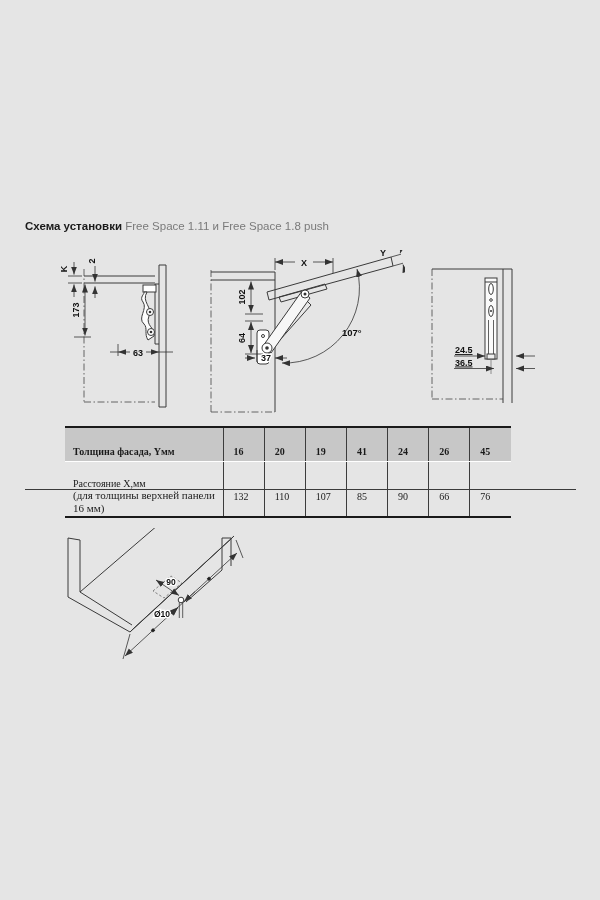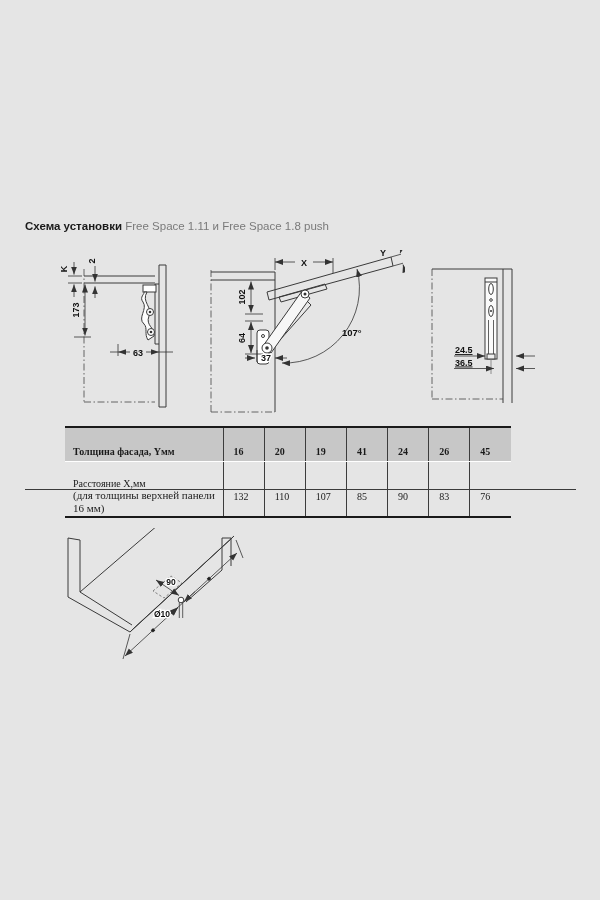--- a/index.html
+++ b/index.html
@@ -197,21 +197,21 @@
     <tr>
       <td class="lbl">
         <span>Расстояние X,мм</span>
         <span class="note">(для толщины верхней панели 16 мм)</span>
       </td>
       <td>132</td>
       <td>110</td>
       <td>107</td>
       <td>85</td>
       <td>90</td>
-      <td>83</td>
+      <td>66</td>
       <td>76</td>
     </tr>
   </tbody>
     </table>
 
   <div class="rule"></div>
 
   <svg class="dia" style="left:55px;top:528px" width="220" height="137" viewBox="0 0 220 137">
     <defs>
       <marker id="m4e" markerWidth="9" markerHeight="7" refX="8" refY="3" orient="auto" markerUnits="userSpaceOnUse">

